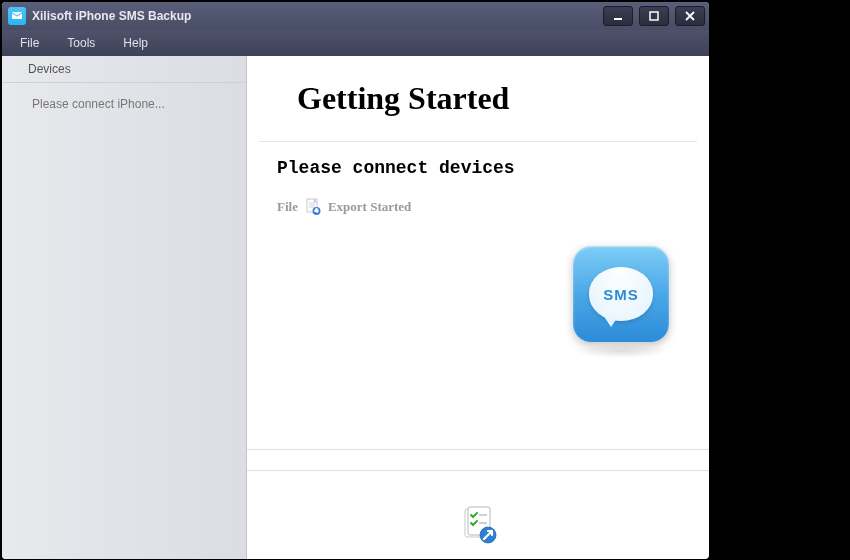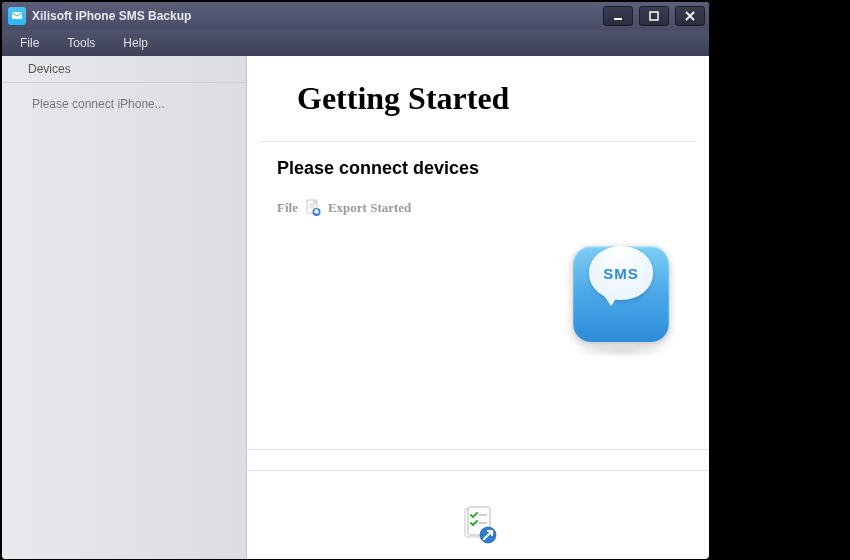--- a/index.html
+++ b/index.html
@@ -21,27 +21,27 @@
 .body { display: flex; flex: 1; overflow: hidden; }
 
 .sidebar { width: 245px; background: linear-gradient(to right, #e8e9ed, #dcdde3); border-right: 1px solid #c5c6cc; display: flex; flex-direction: column; }
 .sidebar-header { padding: 6px 26px; font-size: 12px; color: #555; border-bottom: 1px solid #cfcfd6; }
 .sidebar-msg { padding: 14px 30px; font-size: 12px; color: #777; }
 
 .main { flex: 1; background: #fff; display: flex; flex-direction: column; overflow: hidden; border-radius: 13px; }
 .main-content { flex: 1; padding: 0; position: relative; }
 .heading { font-family: "Times New Roman", serif; font-size: 32px; font-weight: bold; color: #000; padding: 24px 0 24px 50px; }
 .divider-light { height: 1px; background: #e6e6e6; margin: 0 12px 16px 12px; }
-.subhead { font-family: Liberation Sans, sans-serif; font-size: 18px; font-weight: bold; color: #000; padding: 0 0 20px 30px; }
+.subhead { font-family: Liberation Mono, monospace; font-size: 18px; font-weight: bold; color: #000; padding: 0 0 20px 30px; }
 .instruction { display: flex; align-items: center; padding-left: 30px; gap: 6px; }
 .instruction-text { font-family: "Times New Roman", serif; font-size: 13px; font-weight: bold; color: #9a9a9a; }
 .page-icon { width: 18px; height: 18px; position: relative; }
 .page-icon svg { width: 18px; height: 18px; }
 
-.sms-badge { position: absolute; right: 40px; top: 190px; width: 96px; height: 96px; border-radius: 18px; background: linear-gradient(to bottom, #7ecdf5 0%, #4aa8e8 50%, #2d8bd8 100%); box-shadow: 0 3px 8px rgba(0,0,0,0.25), inset 0 1px 2px rgba(255,255,255,0.6); display: flex; align-items: flex-start; justify-content: center; }
+.sms-badge { position: absolute; right: 40px; top: 190px; width: 96px; height: 96px; border-radius: 18px; background: linear-gradient(to bottom, #7ecdf5 0%, #4aa8e8 50%, #2d8bd8 100%); box-shadow: 0 3px 8px rgba(0,0,0,0.25), inset 0 1px 2px rgba(255,255,255,0.6); display: flex; align-items: center; justify-content: center; }
 .sms-bubble { width: 64px; height: 54px; background: radial-gradient(ellipse at top, #ffffff, #e3f3fc); border-radius: 50%/48%; position: relative; display: flex; align-items: center; justify-content: center; box-shadow: 0 2px 4px rgba(0,0,0,0.15); }
 .sms-bubble::after { content: ""; position: absolute; bottom: -6px; left: 14px; width: 0; height: 0; border-left: 8px solid transparent; border-right: 8px solid transparent; border-top: 12px solid #e8f5fc; }
 .sms-bubble span { font-size: 15px; font-weight: bold; color: #2a8cd8; letter-spacing: 1px; }
 .sms-reflection { position: absolute; right: 40px; top: 288px; width: 96px; height: 14px; background: radial-gradient(ellipse at center, rgba(0,0,0,0.12), transparent 70%); border-radius: 50%; }
 
 .footer { height: 110px; border-top: 1px solid #e0e0e0; background: #fff; position: relative; }
 .footer-divider2 { height: 1px; background: #e0e0e0; margin-top: 20px; }
 .task-btn { position: absolute; left: 50%; transform: translateX(-50%); bottom: 14px; width: 40px; height: 40px; cursor: pointer; }
 .task-btn svg { width: 40px; height: 40px; }
 </style>

